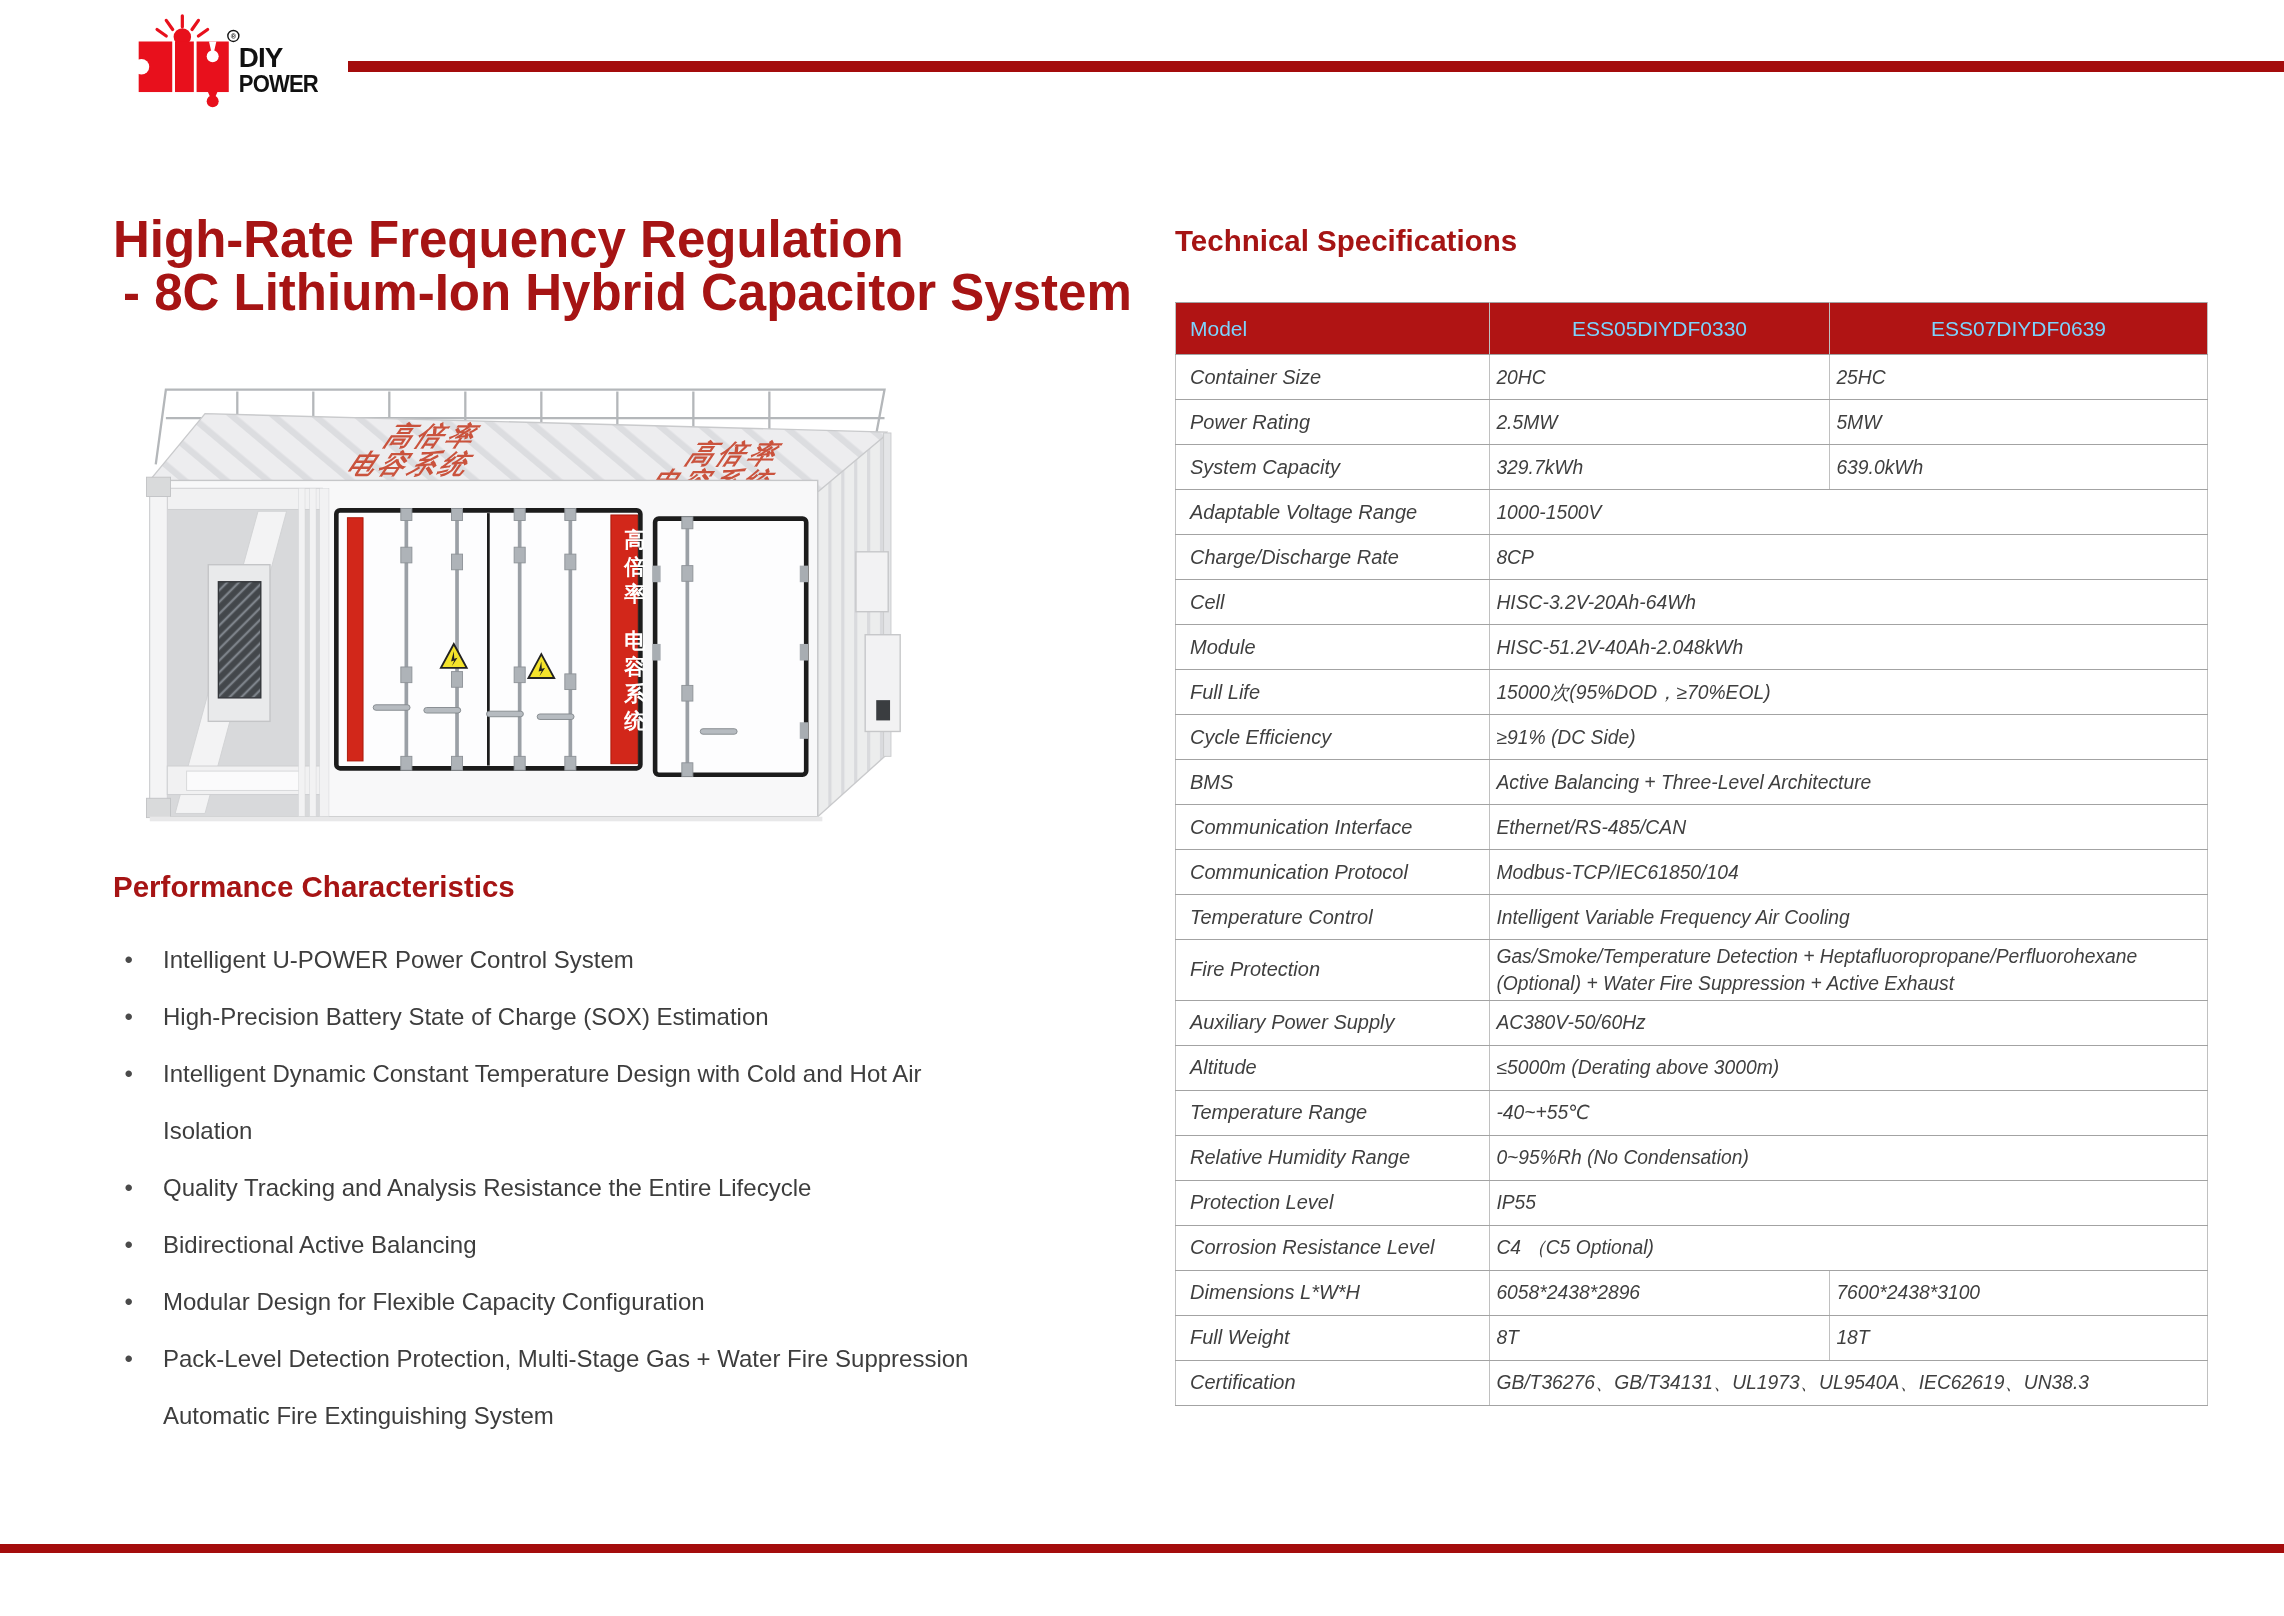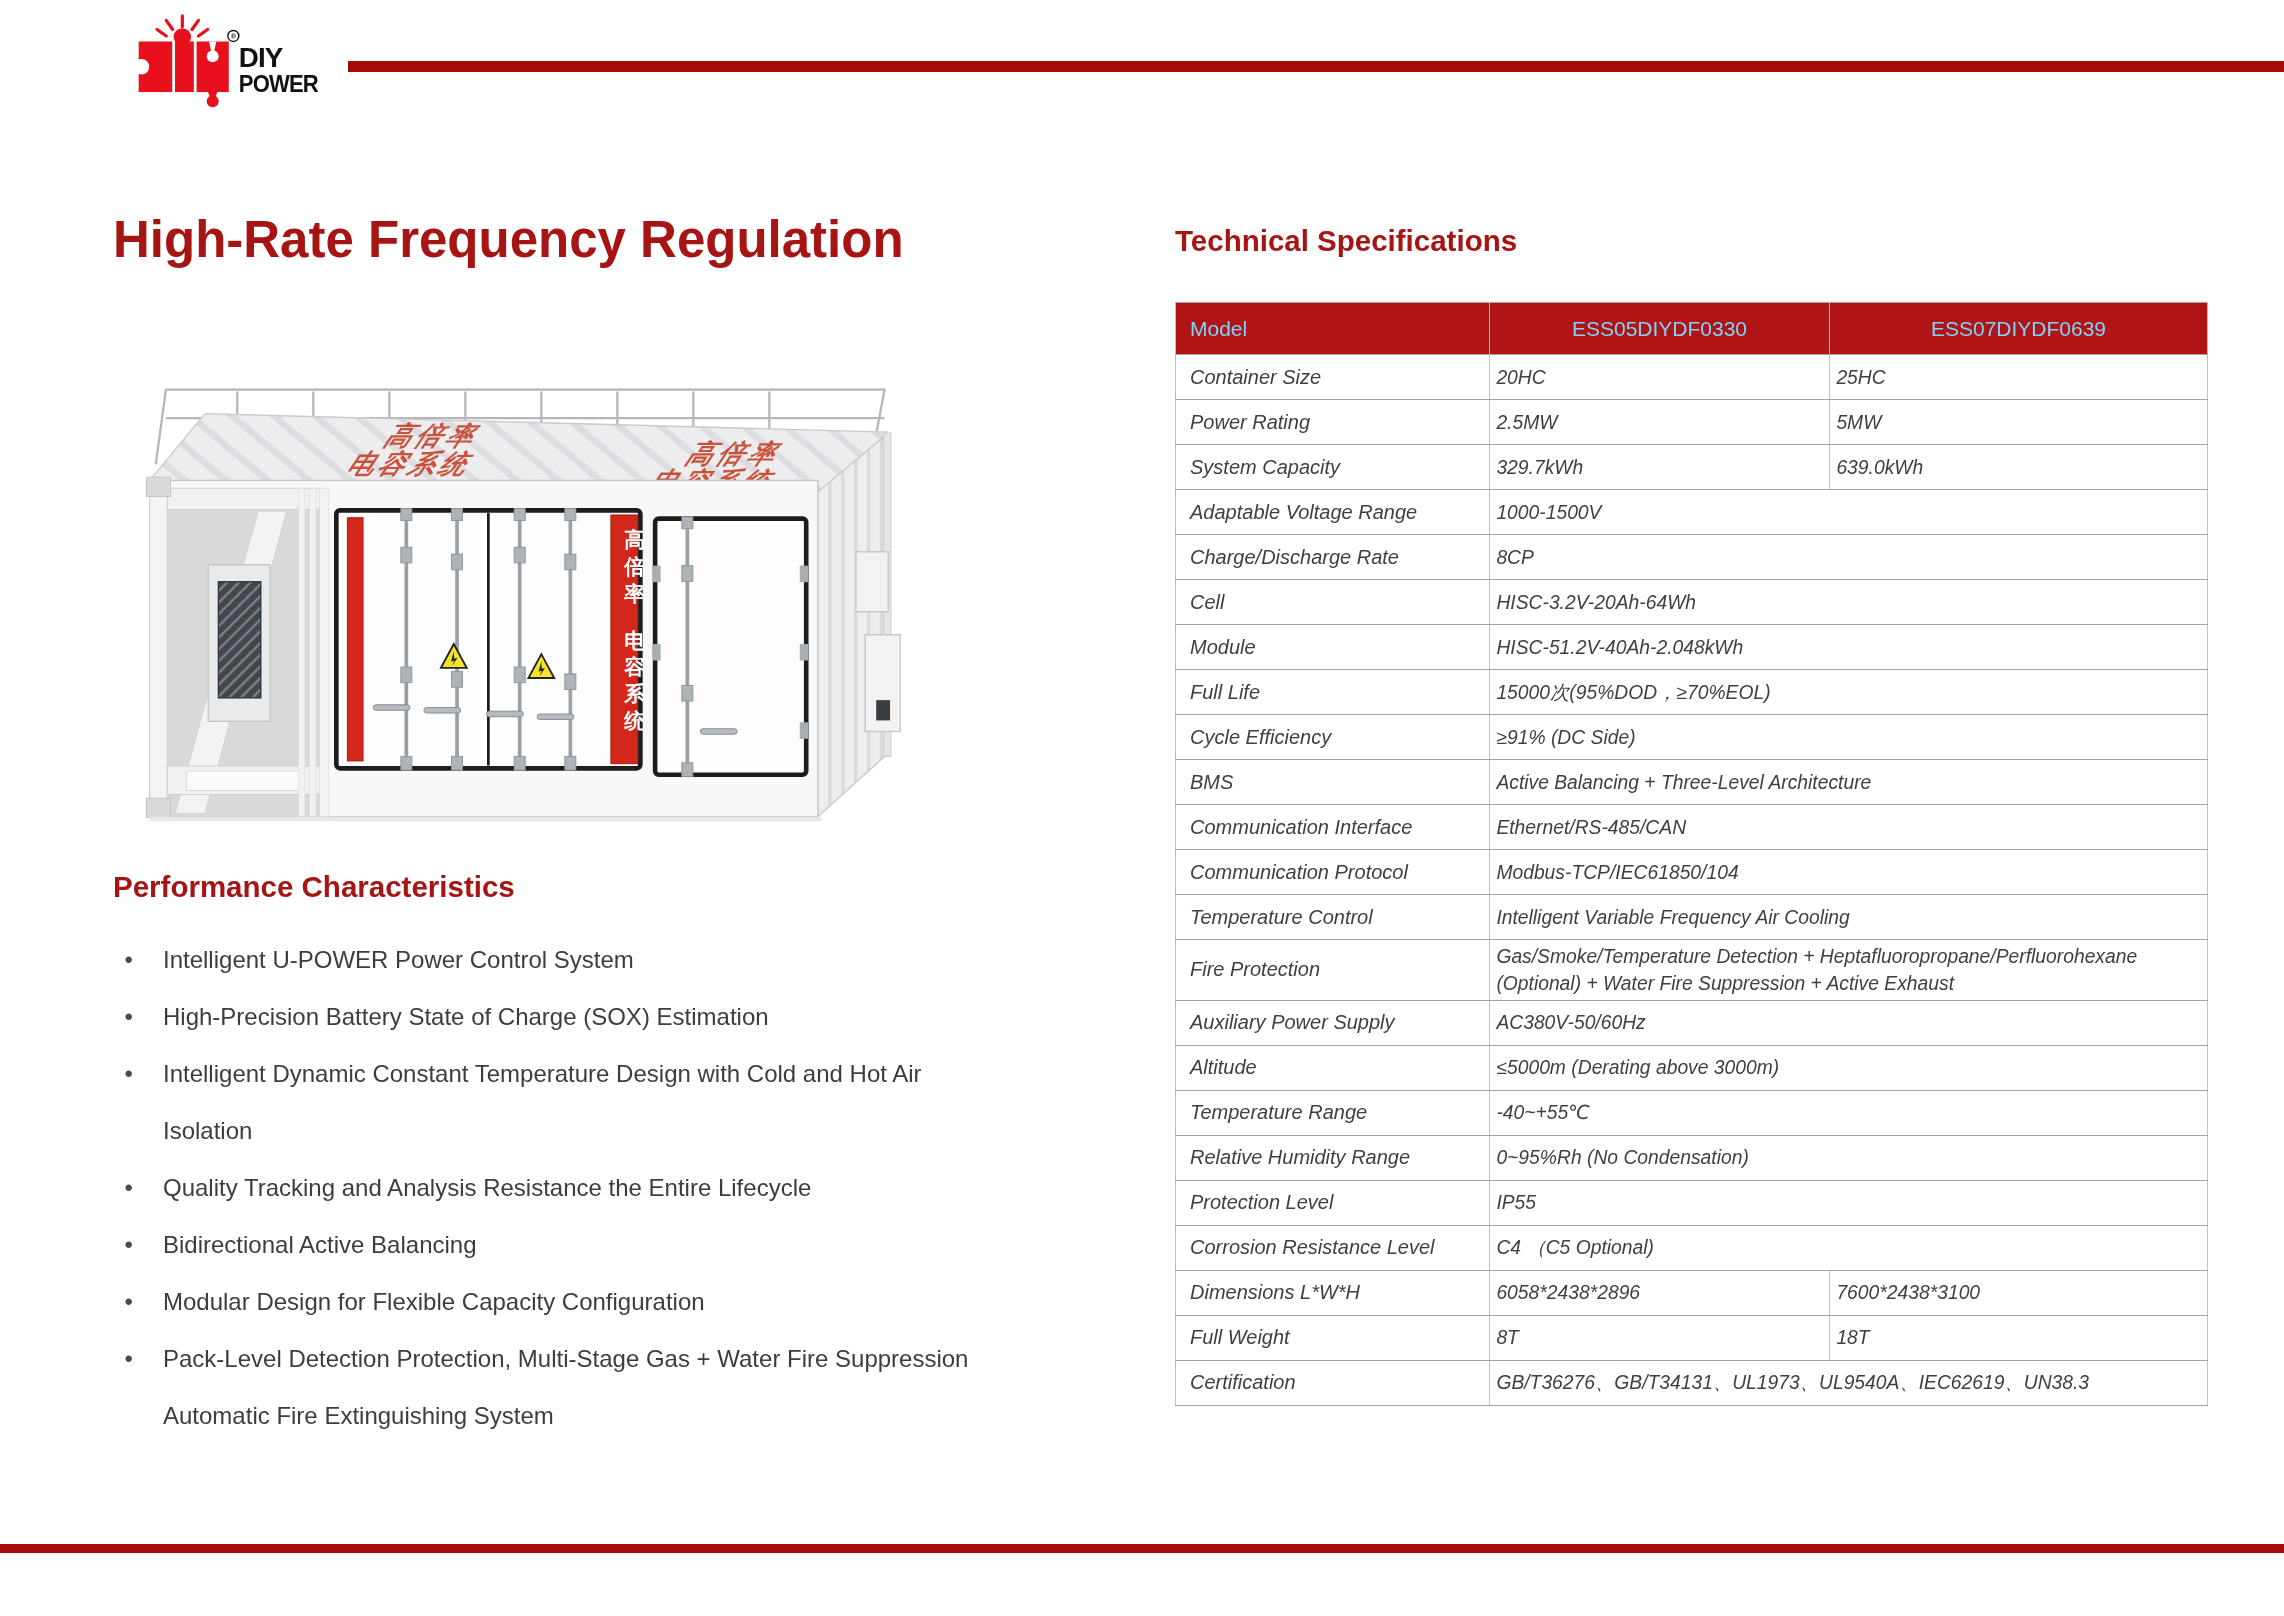--- a/index.html
+++ b/index.html
@@ -77,20 +77,21 @@
     <text x="216" y="57" text-anchor="middle" font-size="16" font-weight="bold" fill="#111">®</text>
 
     <text class="logoText" x="228" y="118" font-size="60" letter-spacing="-2" textLength="95" lengthAdjust="spacingAndGlyphs">DIY</text>
     <text class="logoText" x="228" y="172" font-size="52" letter-spacing="-2" textLength="172" lengthAdjust="spacingAndGlyphs">POWER</text>
   </svg>
 </div>
 <div class="rule-top"></div>
 
 <div class="doc-title">
   <div class="l1">High-Rate Frequency Regulation</div>
+  <div class="l2">- 8C Lithium-Ion Hybrid Capacitor System</div>
 </div>
 
 <div class="figure">
 <svg viewBox="0 0 2110 1150" width="972" height="530">
   <defs>
     <pattern id="hatch" width="18" height="18" patternUnits="userSpaceOnUse" patternTransform="rotate(45)">
       <rect width="18" height="18" fill="#43474b"></rect>
       <line x1="4" y1="0" x2="4" y2="18" stroke="#7d838a" stroke-width="5"></line>
     </pattern>
     <pattern id="roofRib" width="58" height="58" patternUnits="userSpaceOnUse" patternTransform="rotate(-50)">

